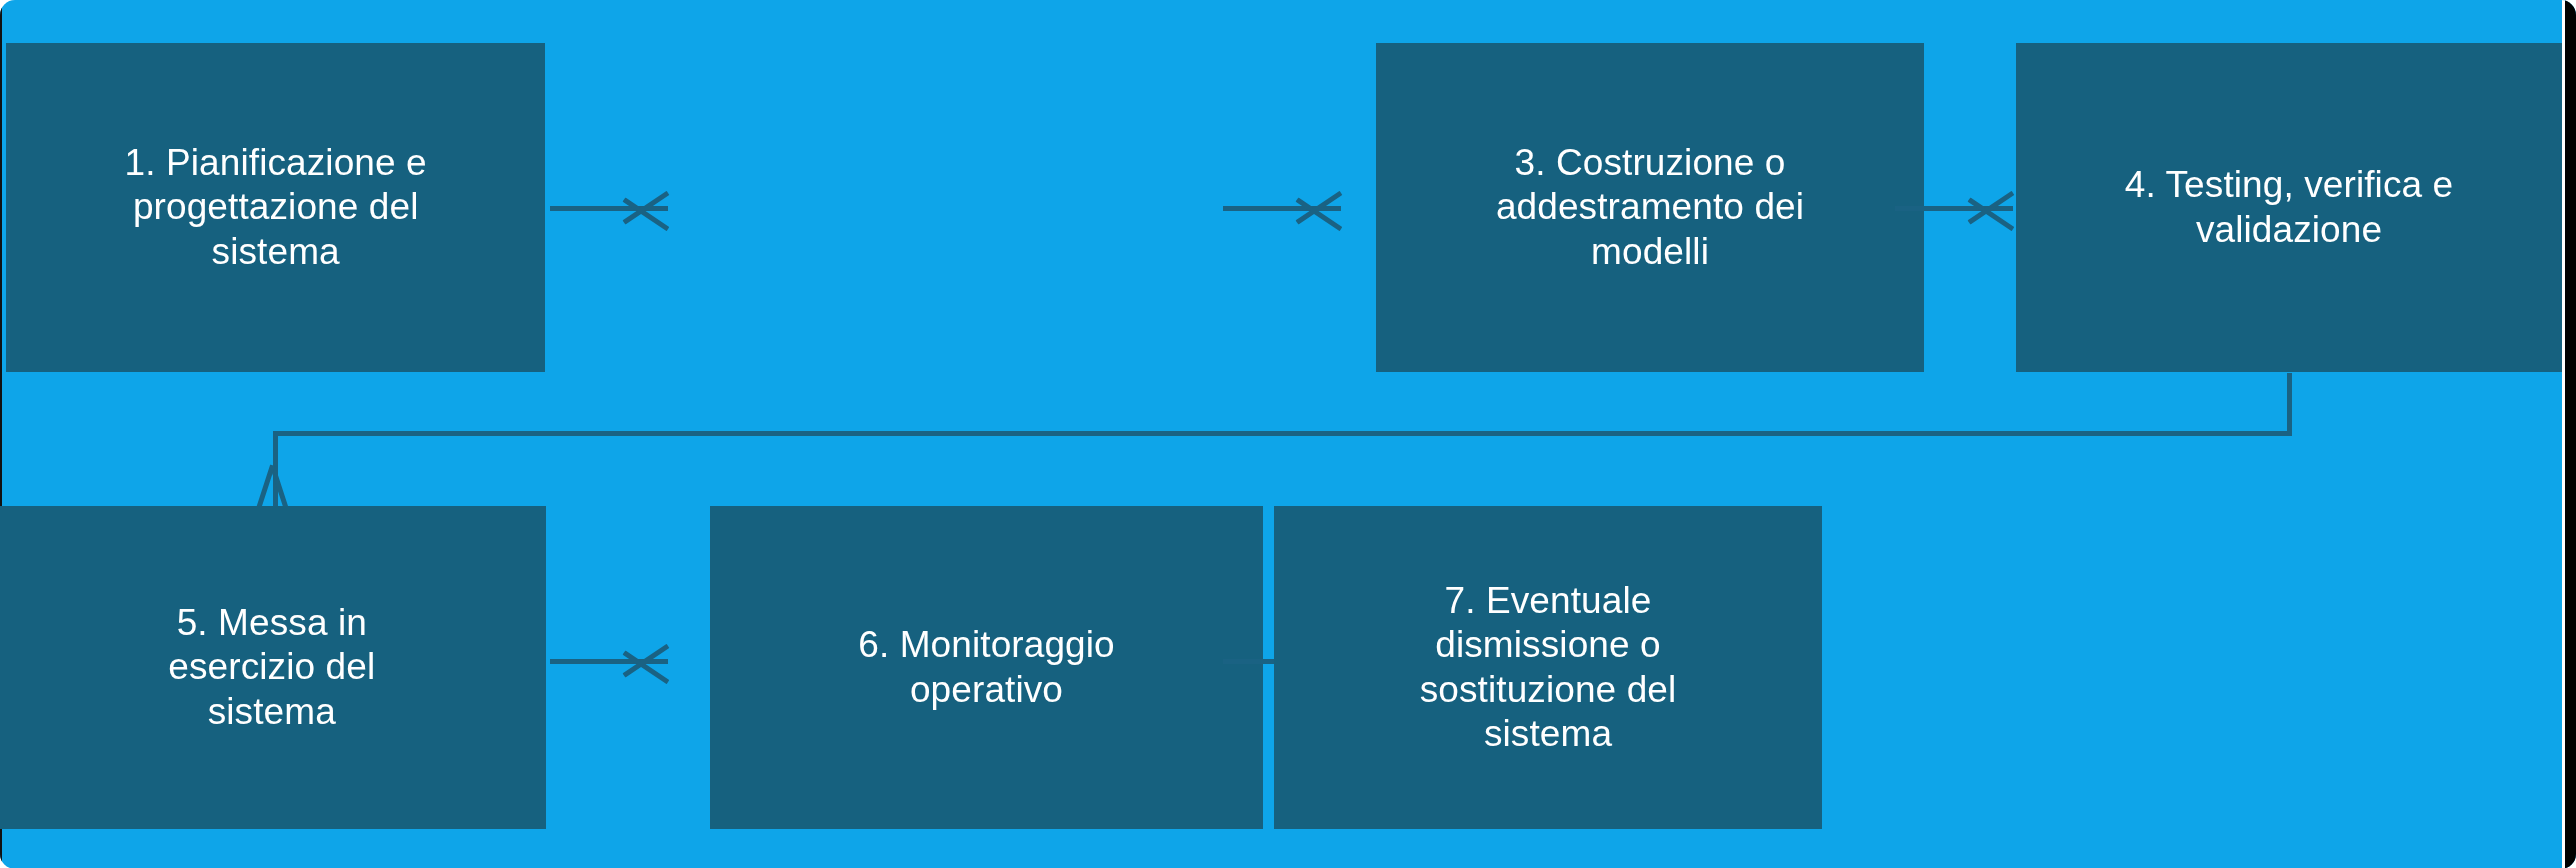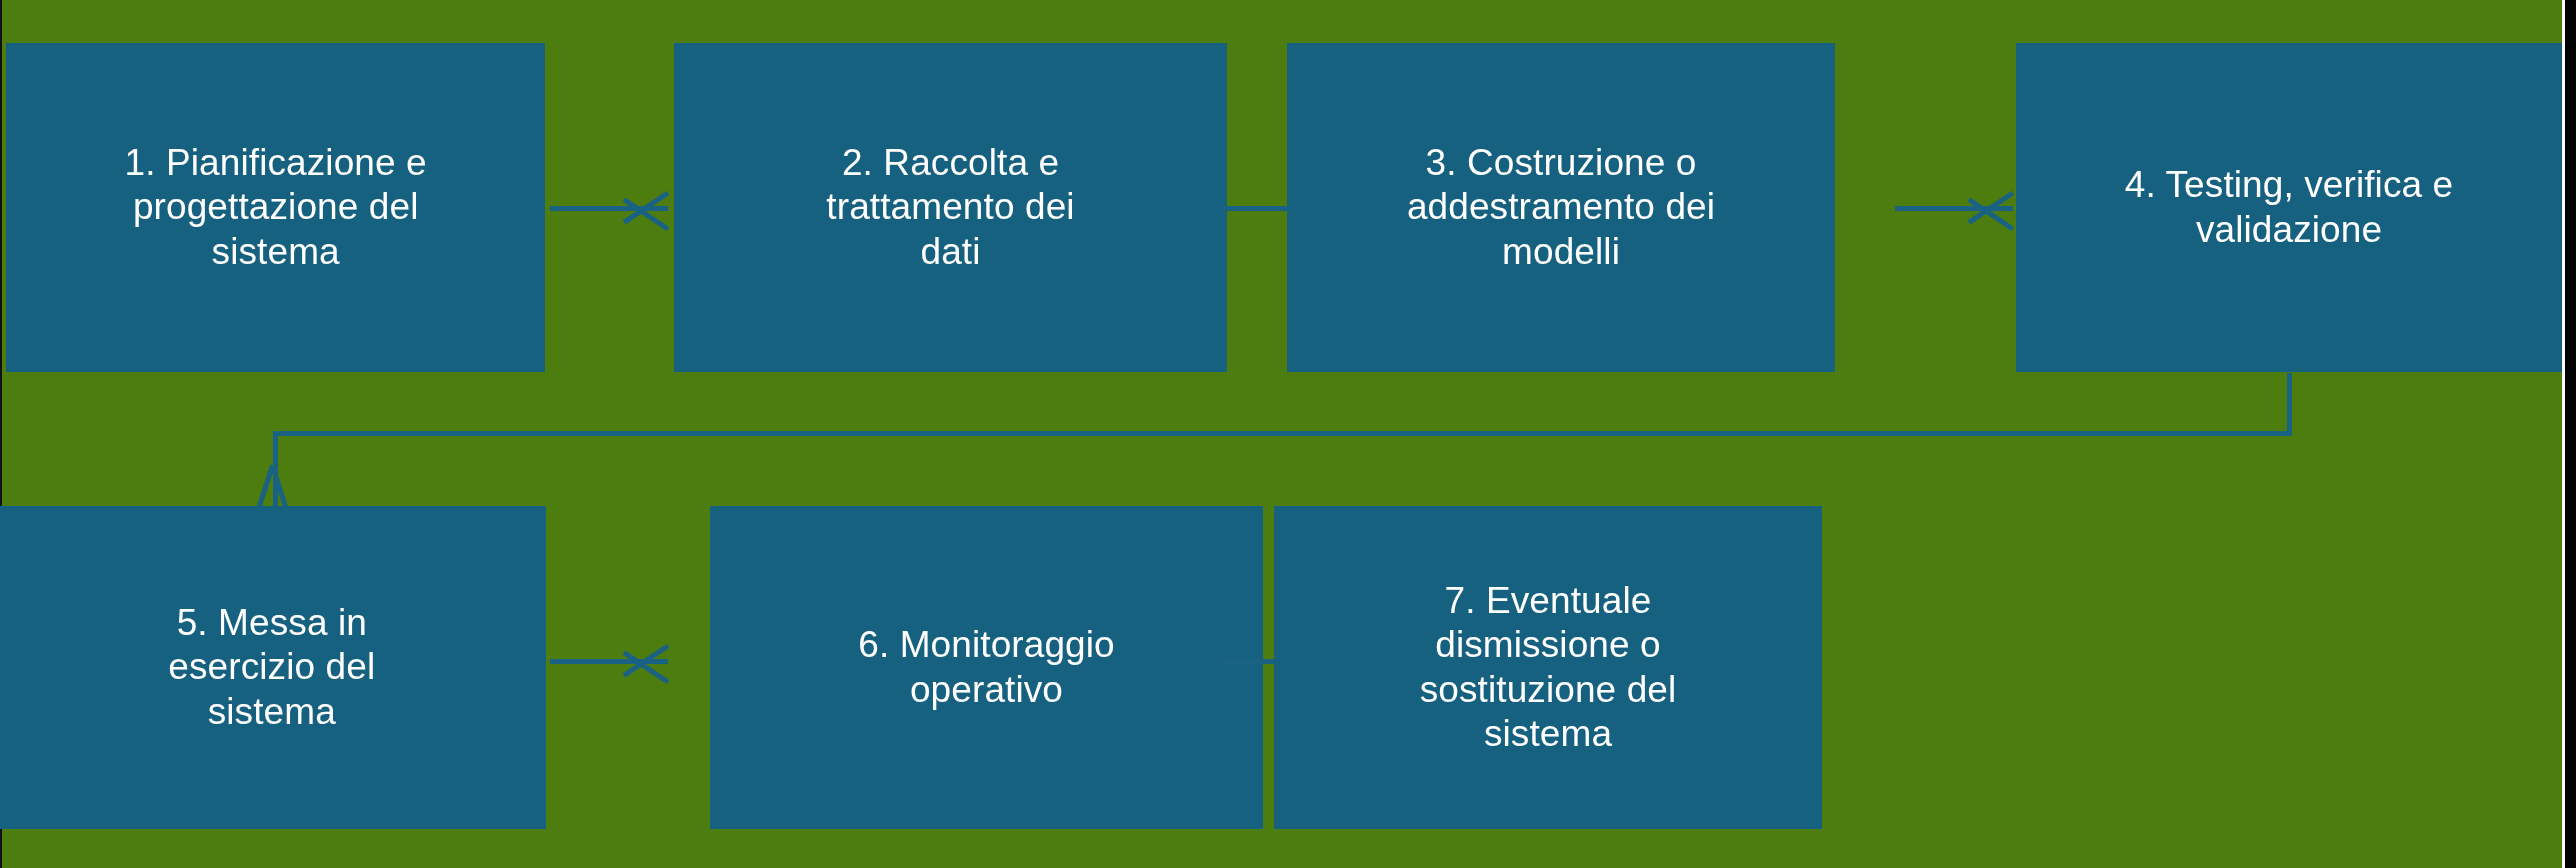--- a/index.html
+++ b/index.html
@@ -4,23 +4,24 @@
 <style>
   html, body {
     margin: 0;
     padding: 0;
     background: #ffffff;
   }
   #canvas {
     position: relative;
     width: 2576px;
     height: 869px;
-    background: #4d7c0f;
+    background: #0ea5e9;
     overflow: hidden;
     font-family: "Liberation Sans", sans-serif;
+    border-radius: 15px;
   }
   
   .edge-left {
     position: absolute;
     left: 0px; top: 0px;
     width: 1.9px; height: 869px;
     background: #111111;
   }
   
   .edge-right {
@@ -138,32 +139,27 @@
     <div class="label">1. Pianificazione e
 progettazione del
 sistema</div>
   </div>
 
   <div class="conn-h" style="left:550px; top:171px; width:118px;">
     <div class="shaft"></div>
     <div class="head"></div>
   </div>
 
-  <div class="node" style="left:674px; top:43px; width:553px; height:329px;">
-    <div class="label">2. Raccolta e
-trattamento dei
-dati</div>
-  </div>
 
   <div class="conn-h" style="left:1223px; top:171px; width:118px;">
     <div class="shaft"></div>
     <div class="head"></div>
   </div>
 
-  <div class="node" style="left:1287px; top:43px; width:548px; height:329px;">
+  <div class="node" style="left:1376px; top:43px; width:548px; height:329px;">
     <div class="label">3. Costruzione o
 addestramento dei
 modelli</div>
   </div>
 
   <div class="conn-h" style="left:1895px; top:171px; width:118px;">
     <div class="shaft"></div>
     <div class="head"></div>
   </div>
 

